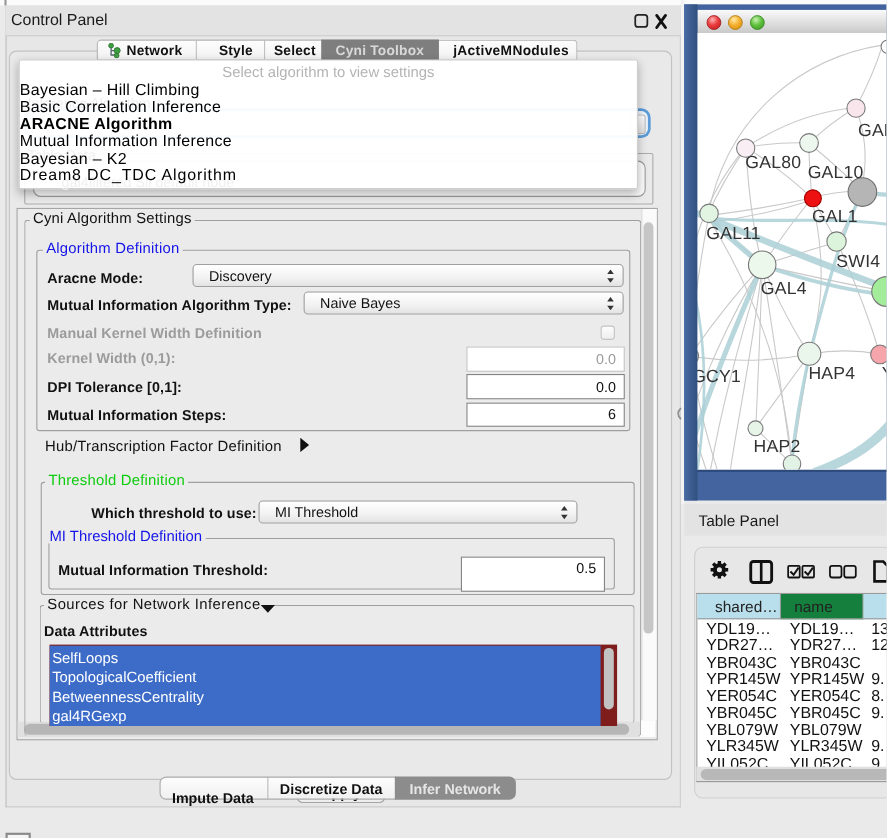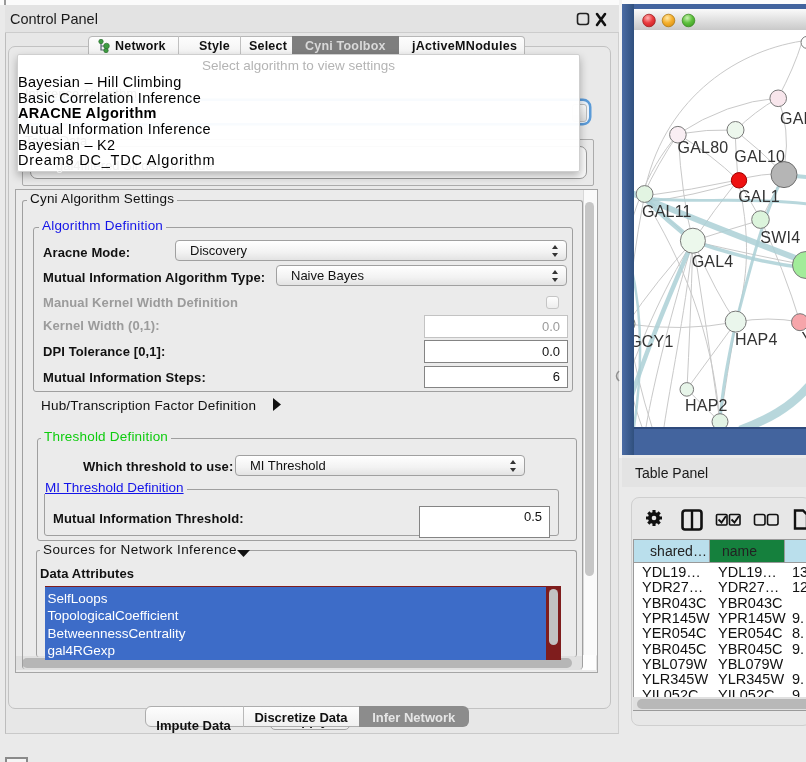--- a/index.html
+++ b/index.html
@@ -105,21 +105,21 @@
 <div class="grplab" style="left:41px;top:431px;font-size:13.5px;letter-spacing:0.2px;color:#0ecc0e;">Threshold Definition</div>
 <div class="abs blab" style="left:83px;top:459px;">Which threshold to use:</div>
 <div class="combo" style="left:235px;top:455px;width:290px;height:21px;line-height:20px;"><span style="padding-left:14px;">MI Threshold</span>
   <svg class="cargs" viewBox="0 0 8 12">
       <path d="M4 0 L7 4 L1 4 Z" fill="#333"></path>
       <path d="M4 12 L7 8 L1 8 Z" fill="#333"></path>
     </svg>
 </div>
 
 <div class="grp" style="left:44px;top:489px;width:513px;height:45px;"></div>
-<div class="grplab" style="left:42px;top:482px;font-size:13.5px;letter-spacing:0;color:#1414e8;text-decoration:underline;">MI Threshold Definition</div>
+<div class="grplab" style="left:42px;top:482px;font-size:13.5px;letter-spacing:0;color:#1414e8;">MI Threshold Definition</div>
 <div class="abs blab" style="left:53px;top:511px;">Mutual Information Threshold:</div>
 <div class="fld" style="left:419px;top:506px;width:131px;height:32px;border:1px solid #848484;color:#111;line-height:20px;">0.5</div>
 
 <div class="grp" style="left:36px;top:550px;width:539px;height:106px;border-bottom:none;"></div>
 <div class="grplab" style="left:40px;top:544px;font-size:13.5px;letter-spacing:0.4px;color:#111;background:#ebebeb;">Sources for Network Inference</div>
 <svg class="abs" style="left:237px;top:549px;" width="13" height="9" viewBox="0 0 13 9">
     <path d="M0 1 L13 1 L6.5 8 Z" fill="#111"></path>
   </svg>
 <div class="abs blab" style="left:40px;top:566px;font-size:13px;">Data Attributes</div>
 

